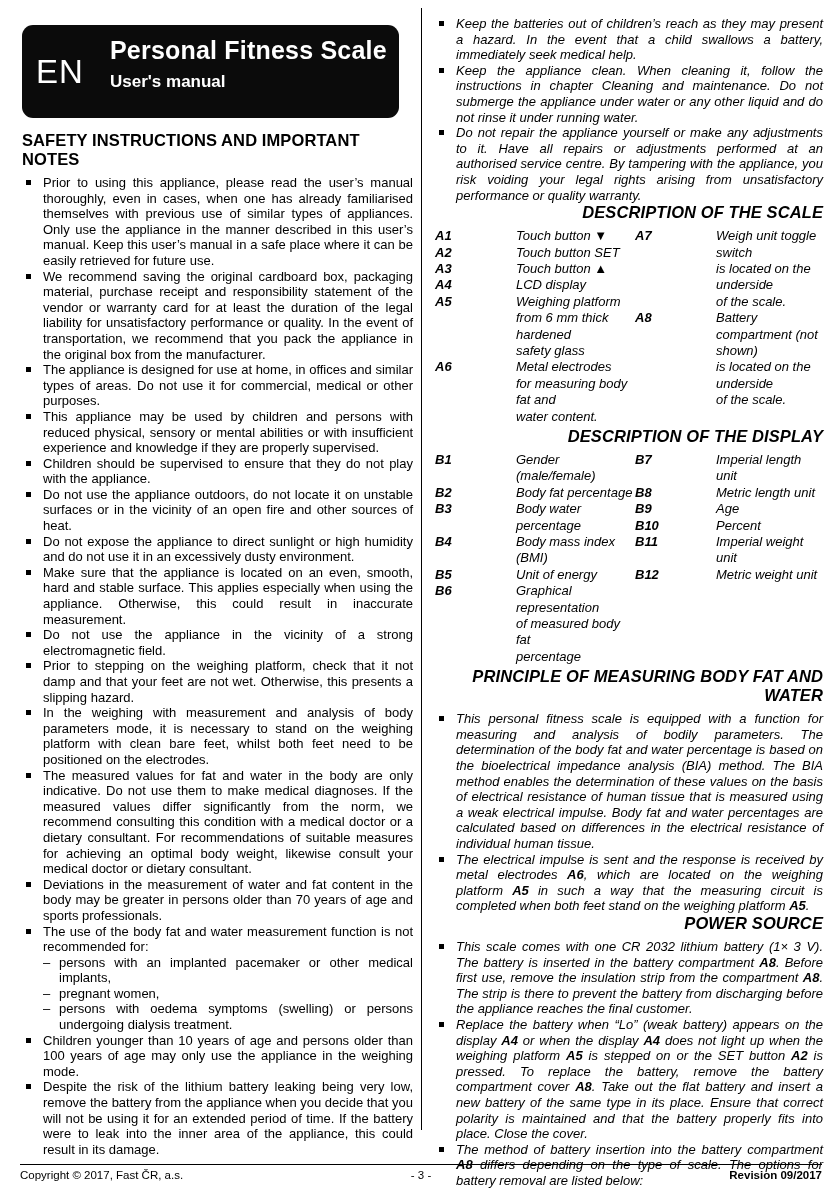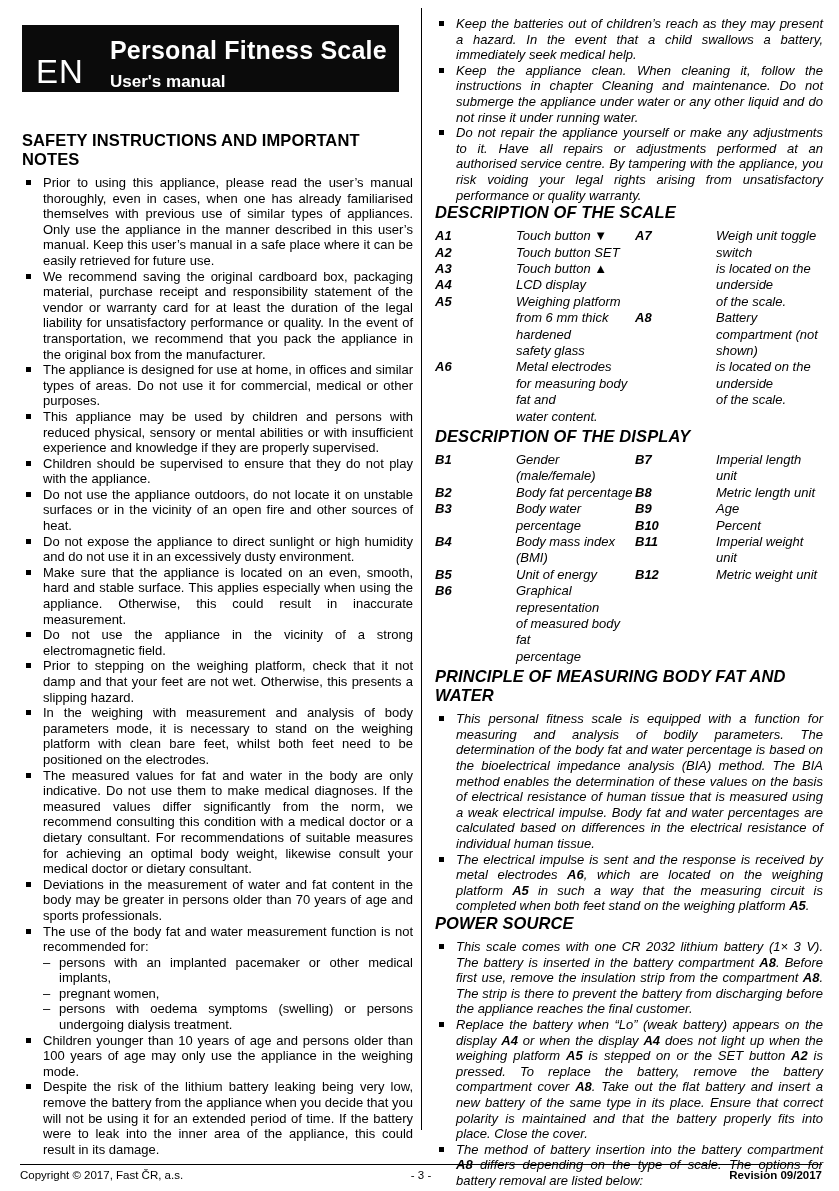--- a/index.html
+++ b/index.html
@@ -1,31 +1,31 @@
 <!DOCTYPE html>
 <html><head>
 <meta charset="utf-8">
 <style>
   html,body{margin:0;padding:0;background:#e8e8e8;}
   .page{position:relative;width:839px;height:1191px;background:#ffffff;margin:0 auto;
         font-family:"Liberation Sans","DejaVu Sans",sans-serif;color:#000;overflow:hidden;}
 
   
-  .header-box{position:absolute;left:22px;top:25px;width:377px;height:67px;background:#0b0b0b;color:#fff;}
+  .header-box{position:absolute;left:22px;top:25px;width:377px;height:93px;background:#0b0b0b;color:#fff;border-radius:11px;}
   .lang{position:absolute;left:14px;top:28px;font-size:33px;font-weight:400;letter-spacing:1px;}
   .hdr-title{position:absolute;left:88px;top:11px;font-size:25px;font-weight:bold;letter-spacing:0.2px;}
   .hdr-sub{position:absolute;left:88px;top:47px;font-size:17px;font-weight:bold;}
 
   
   .col-left{position:absolute;left:22px;top:131px;width:391px;}
   .col-right{position:absolute;left:435px;top:16px;width:388px;font-style:italic;}
   .divider{position:absolute;left:421px;top:8px;width:1px;height:1122px;background:#000;}
 
   h2.section{font-size:16.5px;font-weight:bold;margin:0 0 6px 0;letter-spacing:0.1px;}
-  .section-gap{margin-top:14px;}
+  .section-gap{margin-top:14px;text-align:right;}
 
   .bullet-item{display:flex;}
   .bsq{flex:0 0 auto;width:5px;height:5px;background:#000;margin:5px 12px 0 4px;}
   .btext{flex:1;font-size:13px;line-height:15.6px;text-align:justify;}
   .sub-item{display:flex;margin-left:21px;}
   .dash{flex:0 0 16px;font-size:13px;line-height:15.6px;}
 
   .desc-columns{display:flex;margin-bottom:2px;}
   .desc-col-1{width:200px;}
   .desc-col-2{width:188px;}

